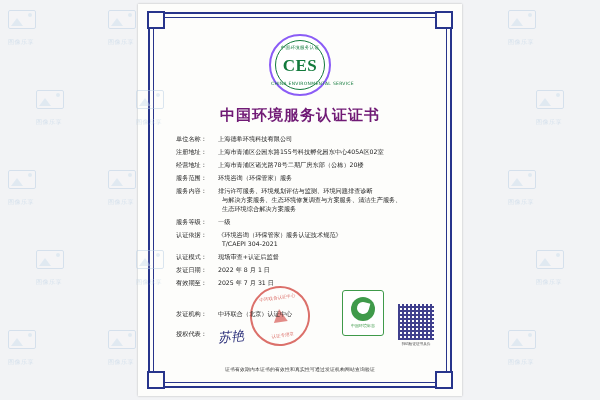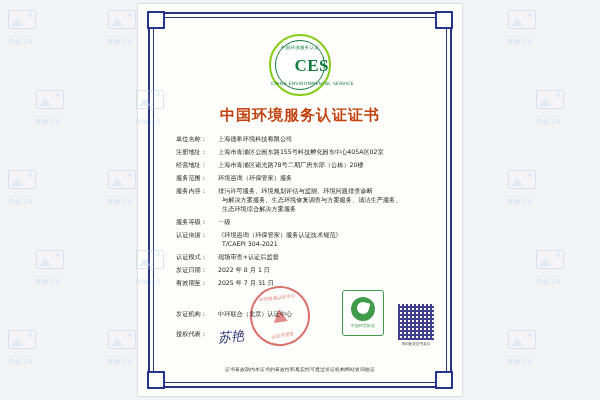--- a/index.html
+++ b/index.html
@@ -113,25 +113,25 @@
   .logo-wrap {
     display: flex;
     justify-content: center;
     margin-top: 8px;
   }
   .logo {
     position: relative;
     width: 62px;
     height: 62px;
     border-radius: 50%;
-    border: 2px solid #84cc16;
+    border: 2px solid #8b5cf6;
     box-sizing: border-box;
     background: #ffffff;
     display: flex;
-    align-items: flex-end;
+    align-items: center;
     justify-content: center;
     flex-direction: column;
   }
   .logo::before {
     content: "";
     position: absolute;
     left: 4px; top: 4px; right: 4px; bottom: 4px;
     border: 1px solid #127a3c;
     border-radius: 50%;
   }
@@ -154,21 +154,21 @@
   }
   .logo-arc-top { top: 9px; }
   .logo-arc-bottom { bottom: 8px; }
 
   
   .cert-title {
     text-align: center;
     font-family: "Liberation Serif", serif;
     font-size: 15px;
     font-weight: bold;
-    color: #c2410c;
+    color: #701a75;
     letter-spacing: 1px;
     margin-top: 10px;
   }
   .cert-no {
     text-align: center;
     font-size: 6.5px;
     color: #333;
     margin-top: 9px;
     letter-spacing: 0.2px;
   }

